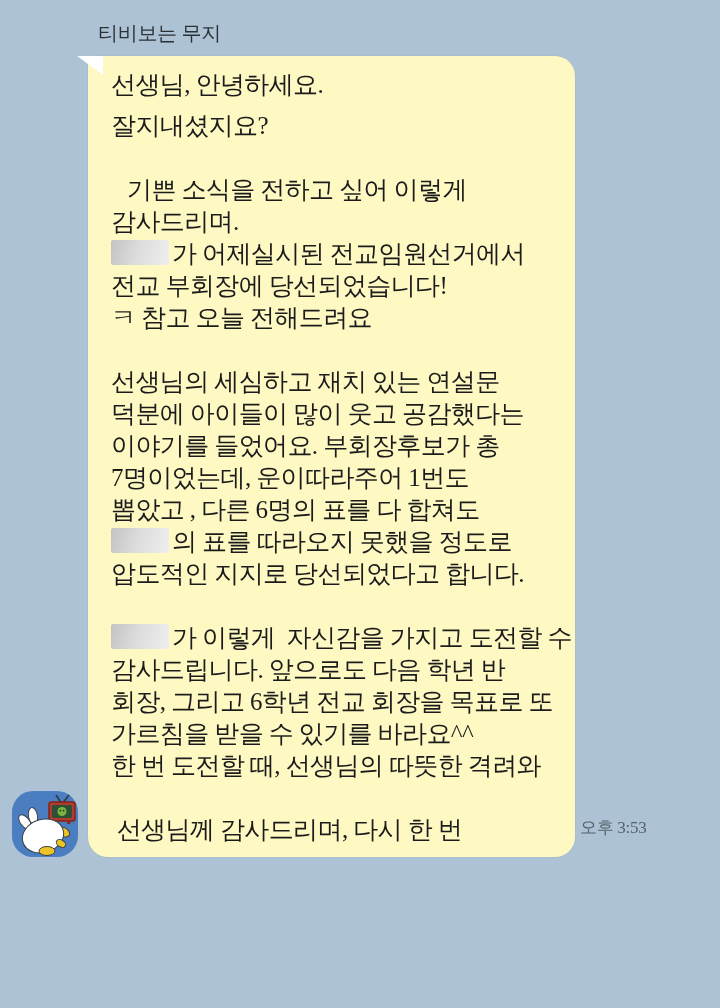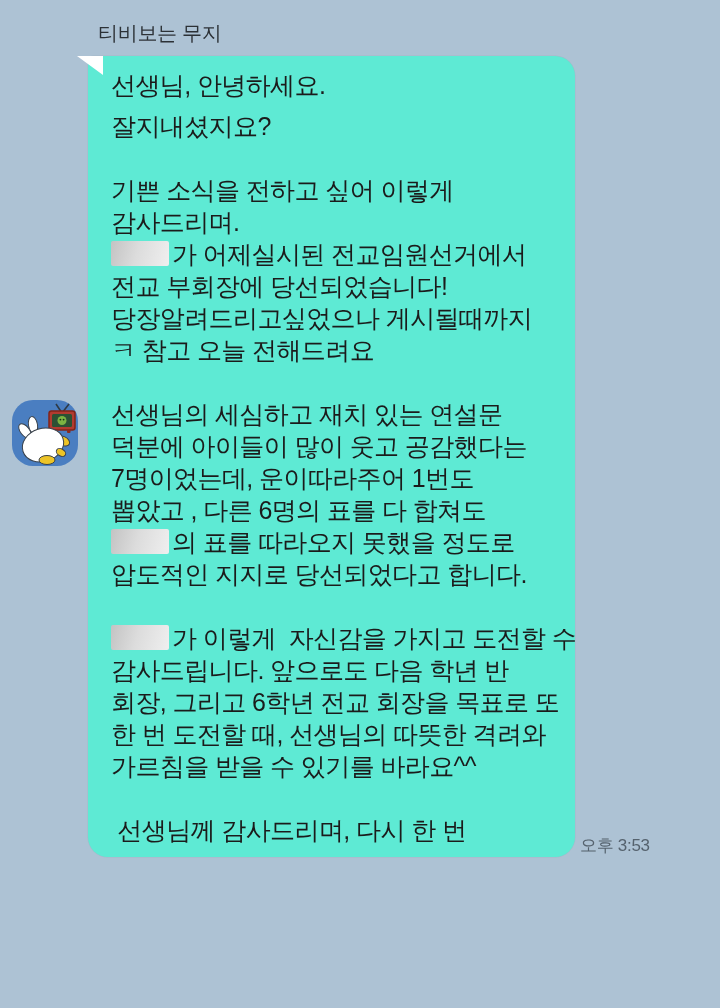--- a/index.html
+++ b/index.html
@@ -14,22 +14,23 @@
     font-family: "Liberation Sans", "DejaVu Sans", sans-serif;
     position: relative;
   }
   .chat {
     position: relative;
     width: 720px;
     height: 1008px;
   }
   .msg-group {
     display: flex;
-    align-items: center;
+    align-items: flex-end;
     padding: 8px 8px 0 12px;
+    font-family: Liberation Serif, serif;
   }
   .avatar {
     width: 66px;
     height: 66px;
     flex: 0 0 66px;
     cursor: pointer;
   }
   .avatar svg {
     display: block;
   }
@@ -80,21 +81,21 @@
     display: inline-block;
     width: 58px;
     height: 25px;
     margin-right: 3px;
     vertical-align: -3px;
     border-radius: 2px;
     background: linear-gradient(105deg, #c3c3c3 0%, #dcdcdc 45%, #efefef 100%);
     filter: blur(0.6px);
   }
   .timestamp {
-    margin: 0 0 0 5px;
+    margin: 0 0 18px 5px;
     font-size: 17px;
     color: #55626e;
     white-space: nowrap;
     letter-spacing: -0.3px;
   }
 </style>
 </head>
 <body style="background: rgb(173, 194, 212);">
 
 <div class="chat">
@@ -116,44 +117,44 @@
         <ellipse cx="51" cy="41" rx="7" ry="4.5" transform="rotate(25 51 41)" fill="#edc427" stroke="#39414a" stroke-width="1"></ellipse>
         <ellipse cx="31" cy="45" rx="21" ry="16.5" transform="rotate(-18 31 45)" fill="#ffffff" stroke="#39414a" stroke-width="1"></ellipse>
         <ellipse cx="35" cy="60" rx="8" ry="4.5" fill="#edc427" stroke="#39414a" stroke-width="1"></ellipse>
         <ellipse cx="49" cy="52.5" rx="5" ry="3.5" transform="rotate(30 49 52.5)" fill="#edc427" stroke="#39414a" stroke-width="1"></ellipse>
       </svg>
     </div>
 
     <div class="msg-col">
       <div class="sender-name">티비보는 무지</div>
       <div class="message-row">
-        <div class="bubble" style="background: #5eead4;">
+        <div class="bubble" style="background: #fef9c3;">
           <div id="lines">
               <div class="msg-line" style="color: rgb(27, 27, 27);">선생님, 안녕하세요.</div>
               <div class="msg-line" style="color: rgb(27, 27, 27); margin-top: 9px;">잘지내셨지요?</div>
               <div class="msg-line blank" style="color: rgb(27, 27, 27);"></div>
-              <div class="msg-line" style="color: rgb(27, 27, 27);">기쁜 소식을 전하고 싶어 이렇게</div>
+              <div class="msg-line" style="color: rgb(27, 27, 27); margin-left: 16px;">기쁜 소식을 전하고 싶어 이렇게</div>
               <div class="msg-line" style="color: rgb(27, 27, 27);">감사드리며.</div>
               <div class="msg-line" style="color: rgb(27, 27, 27);"><span class="redaction"></span>가 어제실시된 전교임원선거에서</div>
               <div class="msg-line" style="color: rgb(27, 27, 27);">전교 부회장에 당선되었습니다!</div>
-              <div class="msg-line" style="color: rgb(27, 27, 27);">당장알려드리고싶었으나 게시될때까지</div>
               <div class="msg-line" style="color: rgb(27, 27, 27);">ㅋ 참고 오늘 전해드려요</div>
               <div class="msg-line blank" style="color: rgb(27, 27, 27);"></div>
               <div class="msg-line" style="color: rgb(27, 27, 27);">선생님의 세심하고 재치 있는 연설문</div>
               <div class="msg-line" style="color: rgb(27, 27, 27);">덕분에 아이들이 많이 웃고 공감했다는</div>
+              <div class="msg-line" style="color: rgb(27, 27, 27);">이야기를 들었어요. 부회장후보가 총</div>
               <div class="msg-line" style="color: rgb(27, 27, 27);">7명이었는데, 운이따라주어 1번도</div>
               <div class="msg-line" style="color: rgb(27, 27, 27);">뽑았고 , 다른 6명의 표를 다 합쳐도</div>
               <div class="msg-line" style="color: rgb(27, 27, 27);"><span class="redaction"></span>의 표를 따라오지 못했을 정도로</div>
               <div class="msg-line" style="color: rgb(27, 27, 27);">압도적인 지지로 당선되었다고 합니다.</div>
               <div class="msg-line blank" style="color: rgb(27, 27, 27);"></div>
               <div class="msg-line" style="color: rgb(27, 27, 27);"><span class="redaction"></span>가 이렇게  자신감을 가지고 도전할 수</div>
               <div class="msg-line" style="color: rgb(27, 27, 27);">감사드립니다. 앞으로도 다음 학년 반</div>
               <div class="msg-line" style="color: rgb(27, 27, 27);">회장, 그리고 6학년 전교 회장을 목표로 또</div>
+              <div class="msg-line" style="color: rgb(27, 27, 27);">가르침을 받을 수 있기를 바라요^^</div>
               <div class="msg-line" style="color: rgb(27, 27, 27);">한 번 도전할 때, 선생님의 따뜻한 격려와</div>
-              <div class="msg-line" style="color: rgb(27, 27, 27);">가르침을 받을 수 있기를 바라요^^</div>
               <div class="msg-line blank" style="color: rgb(27, 27, 27);"></div>
               <div class="msg-line" style="color: rgb(27, 27, 27);"> 선생님께 감사드리며, 다시 한 번</div>
             </div>
         </div>
         <div class="timestamp" style="color: rgb(85, 98, 110);">오후 3:53</div>
       </div>
     </div>
 
   </div>
 </div>

